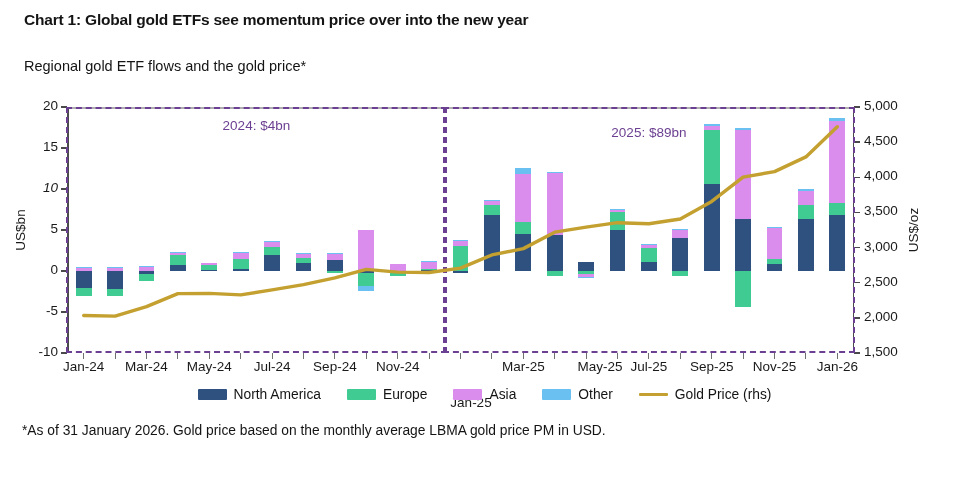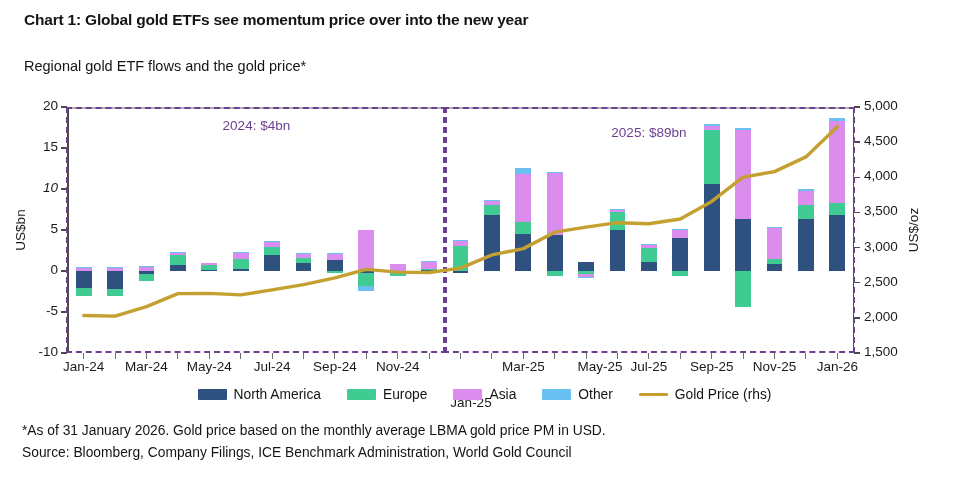--- a/index.html
+++ b/index.html
@@ -359,14 +359,13 @@
       <span class="legend-label">Other</span>
     </div>
     <div class="legend-item">
       <span class="legend-swatch line" style="background: rgb(195, 160, 47);"></span>
       <span class="legend-label">Gold Price (rhs)</span>
     </div>
   </div>
 
 <div id="footnotes">
   <div class="footnote">*As of 31 January 2026. Gold price based on the monthly average LBMA gold price PM in USD.</div>
-  <div class="footnote">Source: Bloomberg, Company Filings, ICE Benchmark Administration, World Gold Council</div>
 </div>
 
 </body></html>

